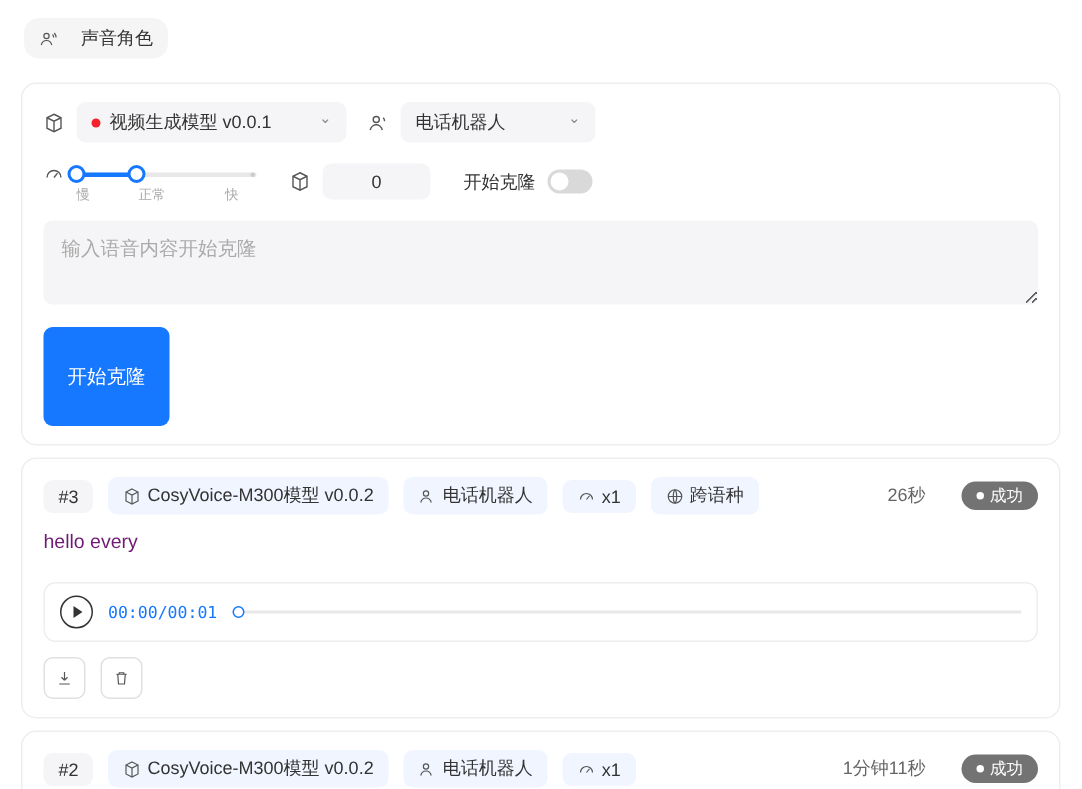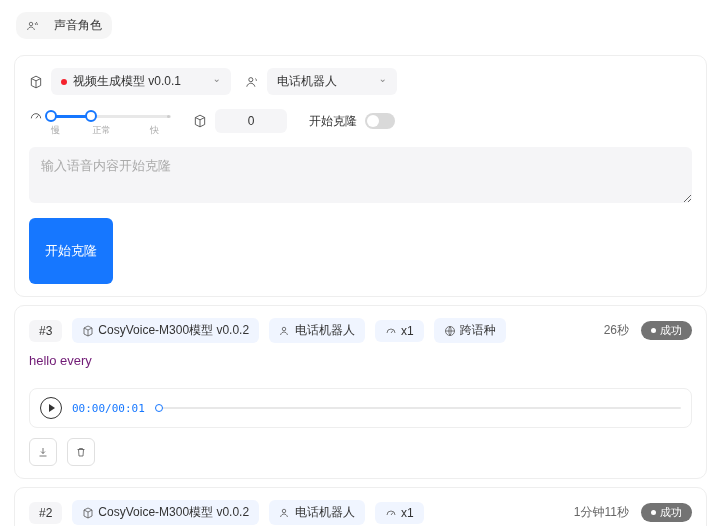--- a/index.html
+++ b/index.html
@@ -39,21 +39,21 @@
 
   .textarea { width: 100%; background: #f5f5f7; border: none; border-radius: 6px; padding: 10px 12px; font-size: 13px; color: #999; height: 56px; resize: vertical; position: relative; }
   .textarea::placeholder { color: #aaa; }
 
   .primary-btn { background: #1677ff; color: #fff; border: none; border-radius: 6px; padding: 24px 16px; font-size: 13px; cursor: pointer; margin-top: 12px; }
 
   .result .res-head { display: flex; justify-content: space-between; align-items: center; margin-bottom: 10px; }
   .tags { display: flex; align-items: center; gap: 10px; flex-wrap: wrap; }
   .tag { display: flex; align-items: center; gap: 4px; background: #f0f5ff; color: #333; border-radius: 6px; padding: 4px 10px; font-size: 12px; }
   .tag-plain { background: #f5f5f7; }
-  .meta { display: flex; align-items: center; gap: 12px; font-size: 12px; color: #666; }
+  .meta { display: flex; align-items: center; gap: 24px; font-size: 12px; color: #666; }
   .status-pill { background: #737373; color: #fff; border-radius: 12px; padding: 2px 10px; font-size: 11px; display: flex; align-items: center; gap: 4px; }
   .status-pill::before { content: ""; width: 5px; height: 5px; background: #fff; border-radius: 50%; }
 
   .res-text { font-size: 13px; color: #701a75; margin-bottom: 10px; }
   .player { display: flex; align-items: center; gap: 10px; border: 1px solid #eee; border-radius: 8px; padding: 8px 10px; margin-top: 20px; }
   .play-btn { width: 22px; height: 22px; border: 1.5px solid #333; border-radius: 50%; display: flex; align-items: center; justify-content: center; cursor: pointer; }
   .play-btn svg { margin-left: 1px; }
   .timecode { font-family: ui-monospace, Menlo, monospace; font-size: 11px; color: #1677ff; }
   .prog-wrap { flex: 1; position: relative; height: 4px; }
   .prog-track { position: absolute; top: 1px; left: 0; right: 0; height: 2px; background: #e8e8e8; border-radius: 1px; }

